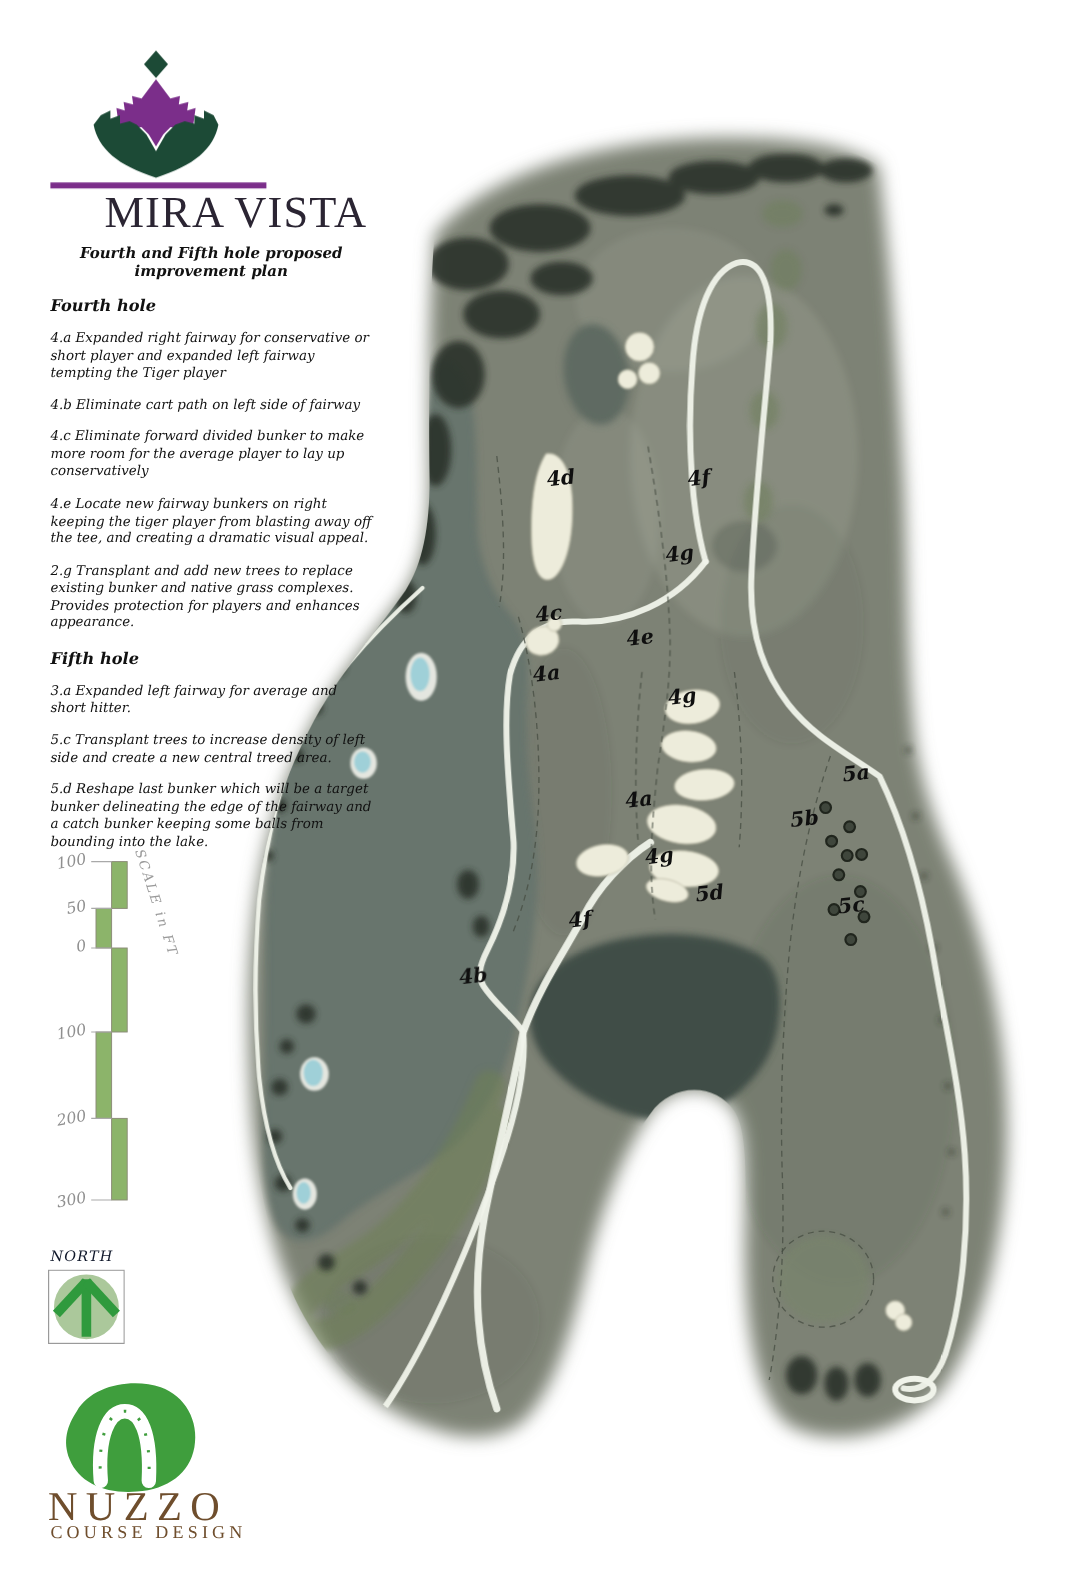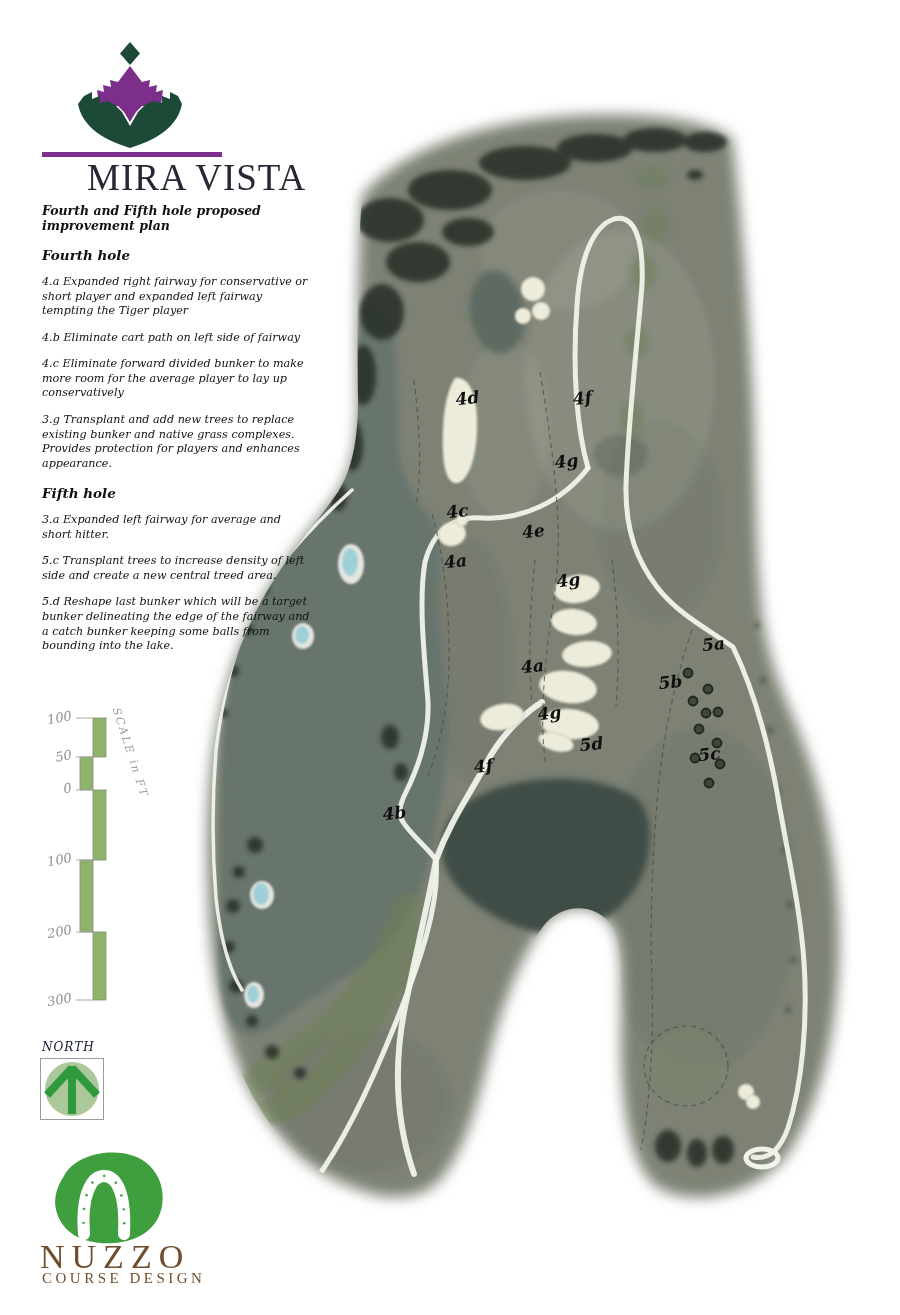--- a/index.html
+++ b/index.html
@@ -31,21 +31,21 @@
   .p-light{fill:#e9e9d9;}
   .p-dark{fill:#394136;}
 
   
   .leftcol{position:absolute;z-index:2;}
   #brand-mark{left:30px;top:36px;}
   #brand-rule{left:42px;top:152px;width:180px;height:5px;background:var(--purple);}
   #brand-name{left:40px;top:156px;width:220px;font-family:Liberation Serif, serif;
               font-size:37px;letter-spacing:1px;color:#2b2533;margin-left:47px;}
   #notes{left:42px;top:203px;width:268px;color:var(--ink);}
-  .notes-title{font:italic bold 12.5px "DejaVu Serif",serif;margin:0 0 4px 0;}
+  .notes-title{font:italic bold 12.5px "DejaVu Serif",serif;margin:0 0 4px 0;text-align:center;}
   .notes-heading{font:italic bold 13.5px "DejaVu Serif",serif;margin:14px 0 4px 0;}
   .notes-item{font:italic 11.2px "DejaVu Serif",serif;line-height:1.3;margin:12px 0;}
 
   #scale{left:36px;top:702px;}
   .scale-seg{fill:var(--scale-green);stroke:#8b8b78;stroke-width:.8;}
   .scale-tickline{stroke:#a9a9a9;stroke-width:1;}
   .tick-label{font:italic 13px "DejaVu Serif",serif;fill:#8f8f8f;}
   #scale-caption{left:122px;top:706px;transform:rotate(72deg);transform-origin:left top;
                  white-space:nowrap;font:italic 11px "DejaVu Serif",serif;color:#9a9a9a;letter-spacing:2px;}
 
@@ -294,21 +294,22 @@
   <div id="brand-rule" class="leftcol"></div>
   <div id="brand-name" class="leftcol">MIRA VISTA</div>
 
   <div id="notes" class="leftcol">
     <p class="notes-title">Fourth and Fifth hole proposed improvement plan</p>
     <div id="notes-root">
         <p class="notes-heading">Fourth hole</p>
         <p class="notes-item">4.a  Expanded right fairway for conservative or short player and expanded left fairway tempting the Tiger player</p>
         <p class="notes-item">4.b  Eliminate cart path on left side of fairway</p>
         <p class="notes-item">4.c  Eliminate forward divided bunker to make more room for the average player to lay up conservatively</p>
-        <p class="notes-item">3.g  Transplant and add new trees to replace existing bunker and native grass complexes.  Provides protection for players and enhances appearance.</p>
+        <p class="notes-item">4.e  Locate new fairway bunkers on right keeping the tiger player from blasting away off the tee, and creating a dramatic visual appeal.</p>
+        <p class="notes-item">2.g  Transplant and add new trees to replace existing bunker and native grass complexes.  Provides protection for players and enhances appearance.</p>
         <p class="notes-heading">Fifth hole</p>
         <p class="notes-item">3.a  Expanded left fairway for average and short hitter.</p>
         <p class="notes-item">5.c  Transplant trees to increase density of left side and create a new central treed area.</p>
         <p class="notes-item">5.d  Reshape last bunker which will be a target bunker delineating the edge of the fairway and a catch bunker keeping some balls from bounding into the lake.</p>
       </div>
   </div>
 
   <svg id="scale" class="leftcol" width="130" height="312" viewBox="0 0 130 312">
     <g id="scale-bars">
         <rect x="57" y="16" width="13" height="39" class="scale-seg"></rect>

